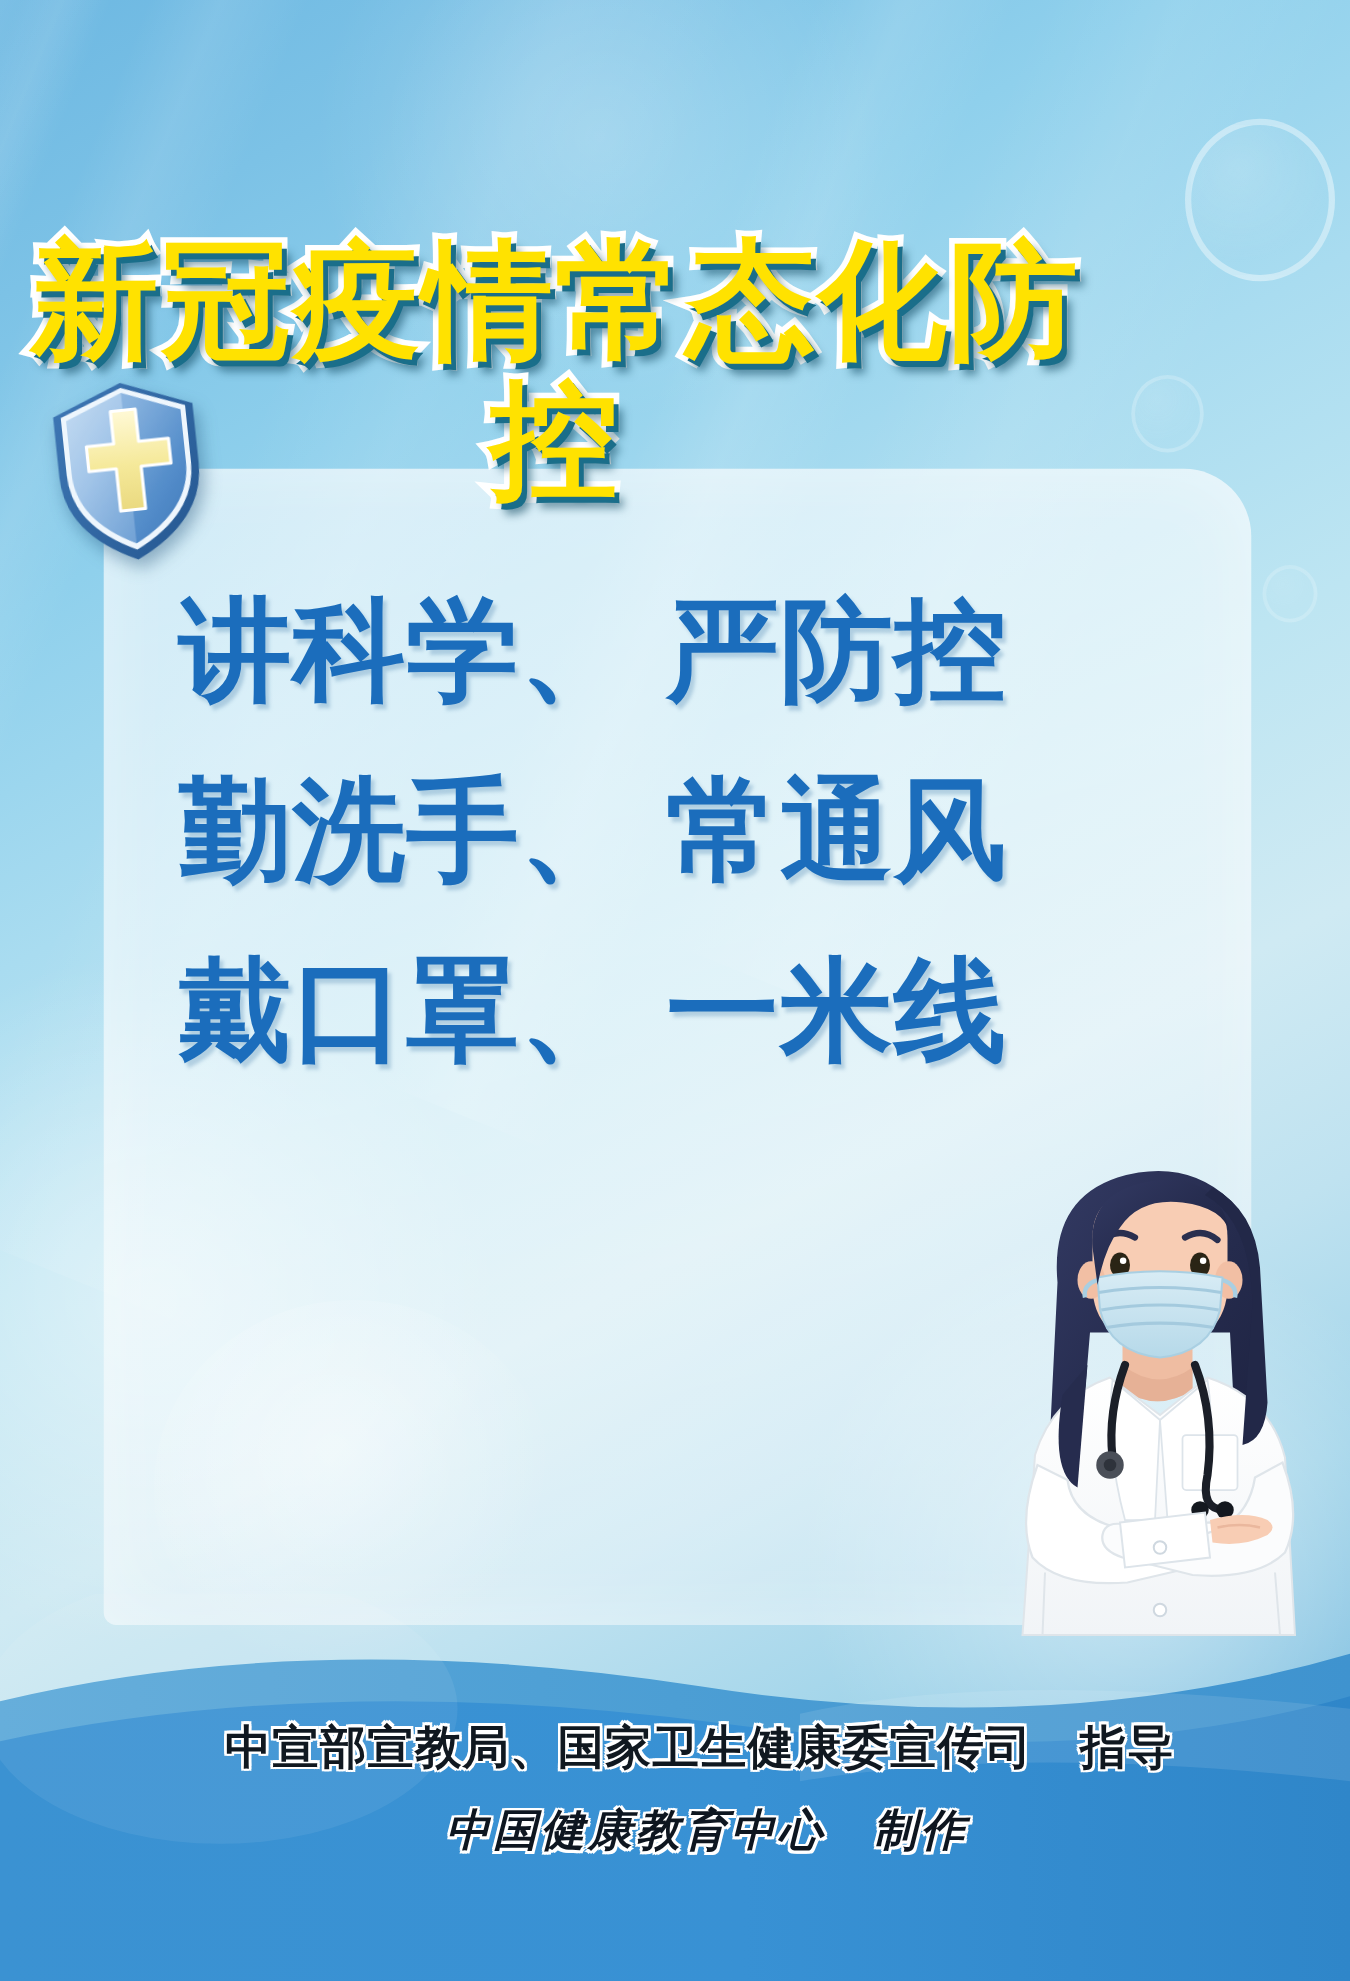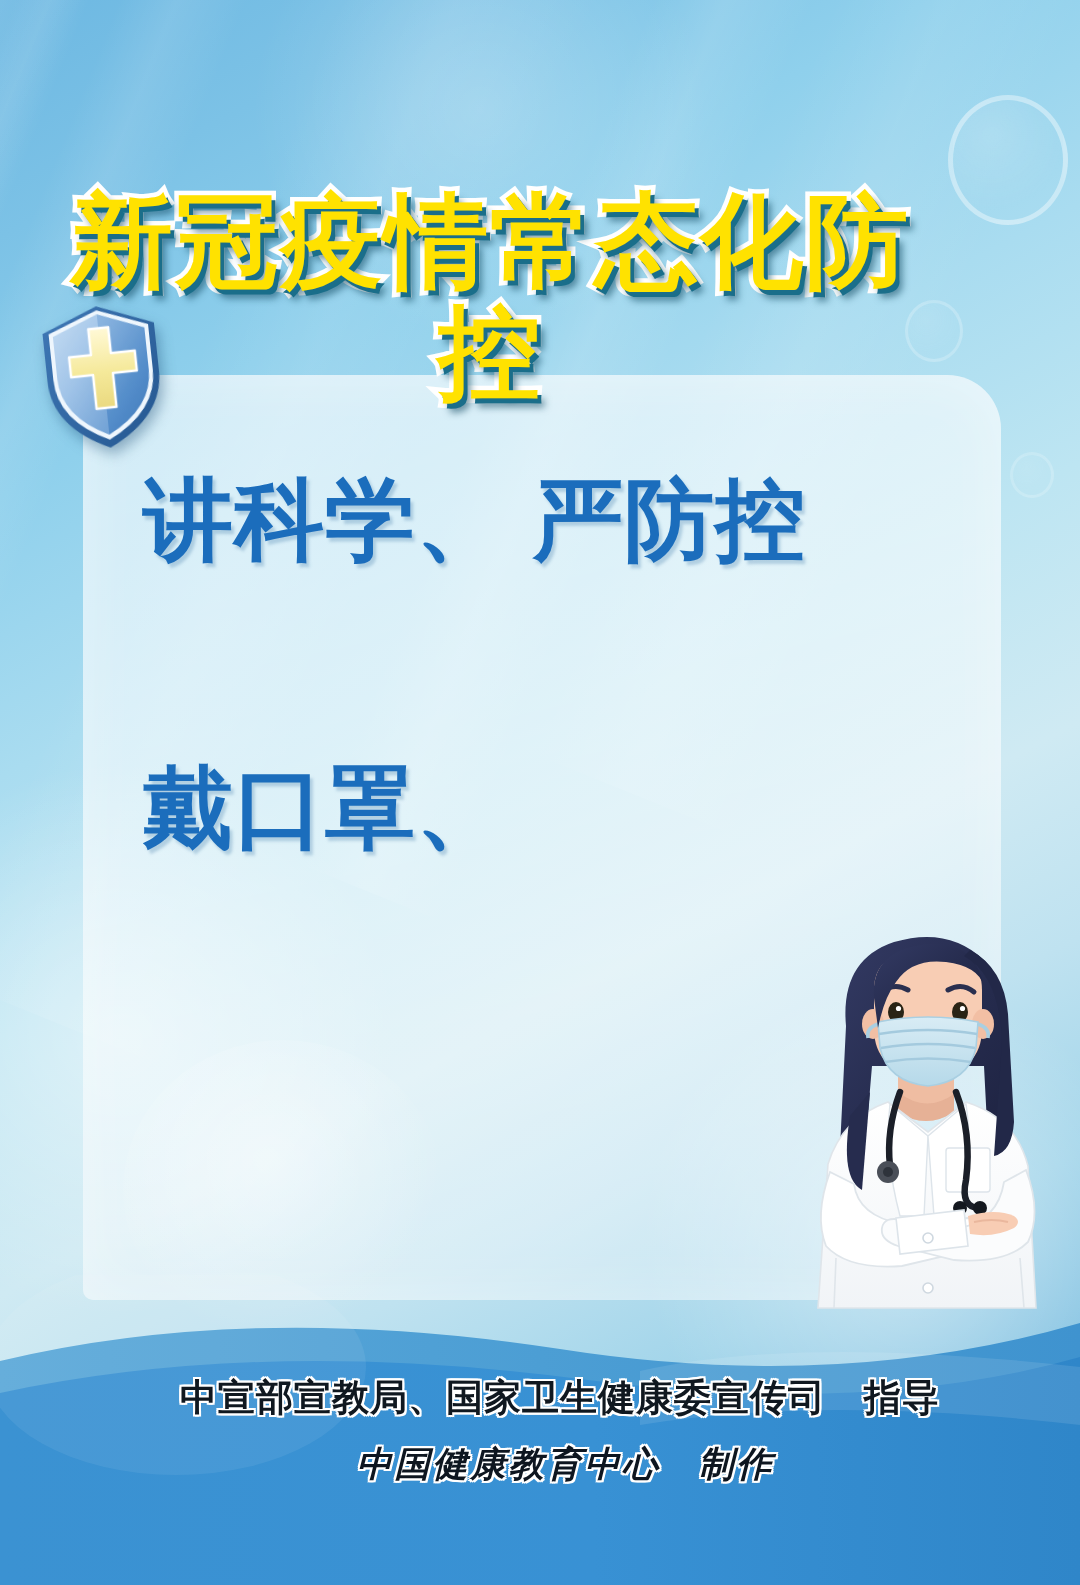--- a/index.html
+++ b/index.html
@@ -55,21 +55,20 @@
   }
   .b1{left:948px; top:95px; width:120px;height:130px;}
   .b2{left:905px; top:300px;width:58px; height:62px; border-width:3px; opacity:.55;}
   .b3{left:1010px;top:452px;width:44px; height:46px; border-width:3px; opacity:.45;}
 
   
   .title-wrap{
     position:absolute;left:0;top:186px;width:888px;
     text-align:center;
     z-index:6;
-    margin-left:46px;
   }
   .title{
     display:inline-block;
     font-family:"DejaVu Sans","Liberation Sans",sans-serif;
     font-size:103px;
     font-weight:bold;
     letter-spacing:2px;
     color:#FFE200;
     line-height:1.08;
     -webkit-text-stroke:9px #ffffff;
@@ -233,23 +232,26 @@
       <path d="M60 30 L80 30 L80 56 L104 56 L104 76 L80 76 L80 110 L60 110 L60 76 L38 76 L38 56 L60 56 Z" fill="url(#crossG)" stroke="#ffffff" stroke-width="2.5" stroke-linejoin="round"></path>
     </g>
   </svg>
 
   <div class="slogans">
     <div class="sl-line">
       <span class="sl-a">讲科学、</span>
       <span class="sl-b">严防控</span>
     </div>
     <div class="sl-line">
+      <span class="sl-a">勤洗手、</span>
+      <span class="sl-b">常通风</span>
     </div>
     <div class="sl-line">
       <span class="sl-a">戴口罩、</span>
+      <span class="sl-b">一米线</span>
     </div>
     <div class="sl-line">
     </div>
   </div>
 
   <svg class="doctor" viewBox="0 0 300 420">
     <defs>
       <linearGradient id="coatG" x1="0" y1="0" x2="0" y2="1">
         <stop offset="0%" stop-color="#ffffff"></stop>
         <stop offset="100%" stop-color="#f1f4f7"></stop>

